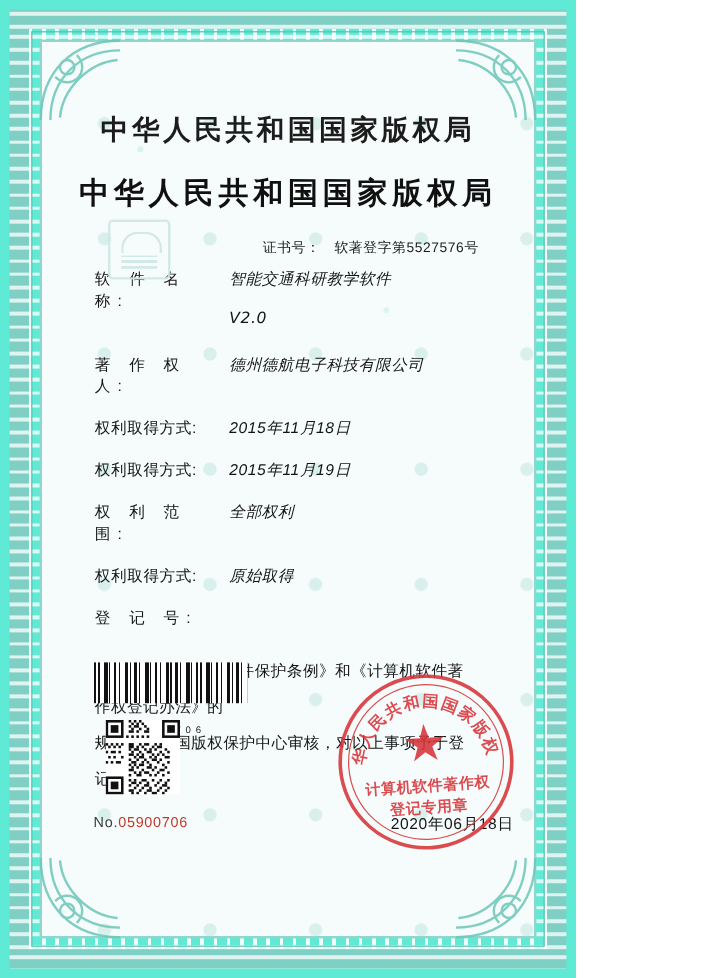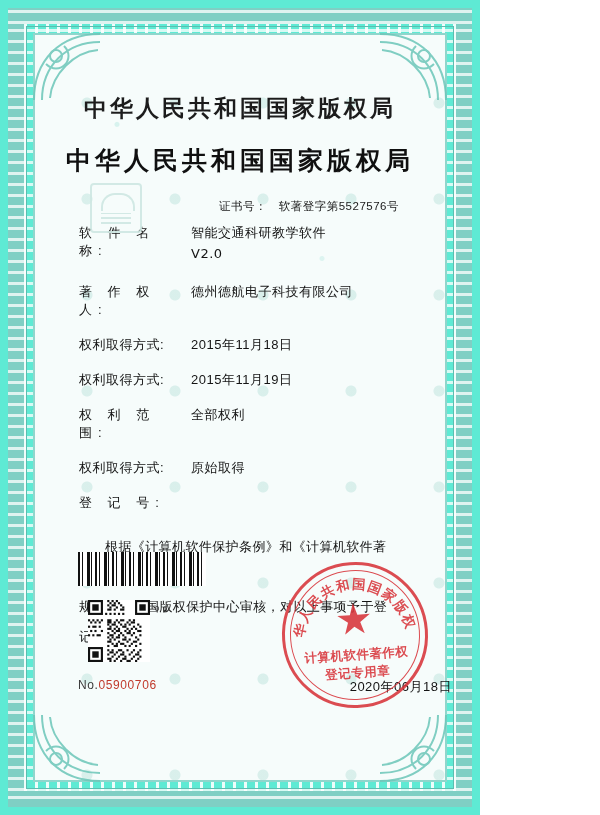--- a/index.html
+++ b/index.html
@@ -155,24 +155,25 @@
     letter-spacing: 0.5px;
     font-size: 13px;
   }
   .field-row .f-label.spread {
     letter-spacing: 6px;
   }
   .field-row .f-value {
     flex: 1;
     font-size: 13px;
     letter-spacing: 0.5px;
+    font-style: italic;
   }
   .field-row .f-value .second-line {
     display: block;
-    margin-top: 4px;
+    margin-top: 16px;
     font-family: "DejaVu Sans", sans-serif;
   }
 
   .block-software { margin-bottom: 22px; }
   .block-owner { }
 
   .paragraph {
     margin-top: 20px;
     padding-left: 44px;
     padding-right: 46px;
@@ -221,21 +222,21 @@
     top: 678px;
     font-size: 12px;
     color: #3b3b3b;
     letter-spacing: 0.6px;
     text-align: center;
   }
   .serial .sn-red { color: #c0392b; }
 
   .issue-date {
     position: absolute;
-    right: 28px;
+    right: 52px;
     top: 678px;
     font-size: 13px;
     color: #141414;
     letter-spacing: 0.5px;
   }
 
   
   .seal {
     position: absolute;
     right: 52px;

